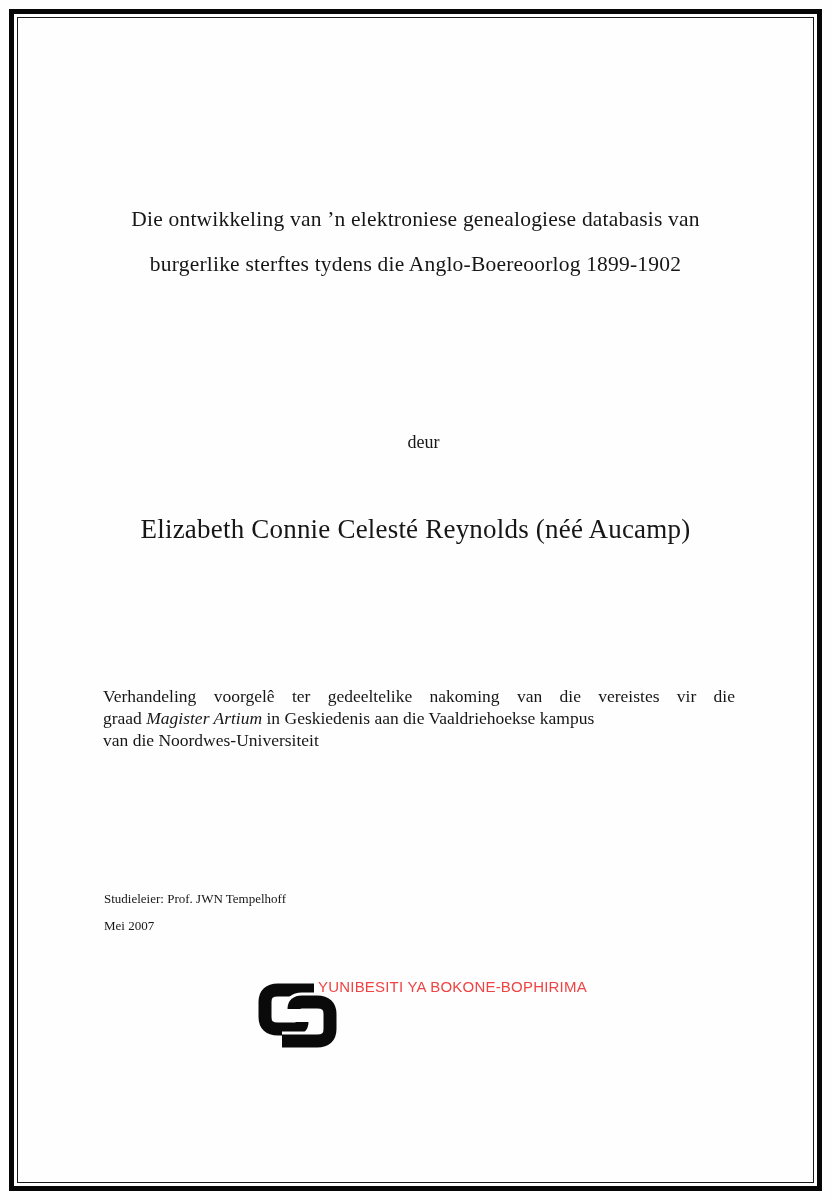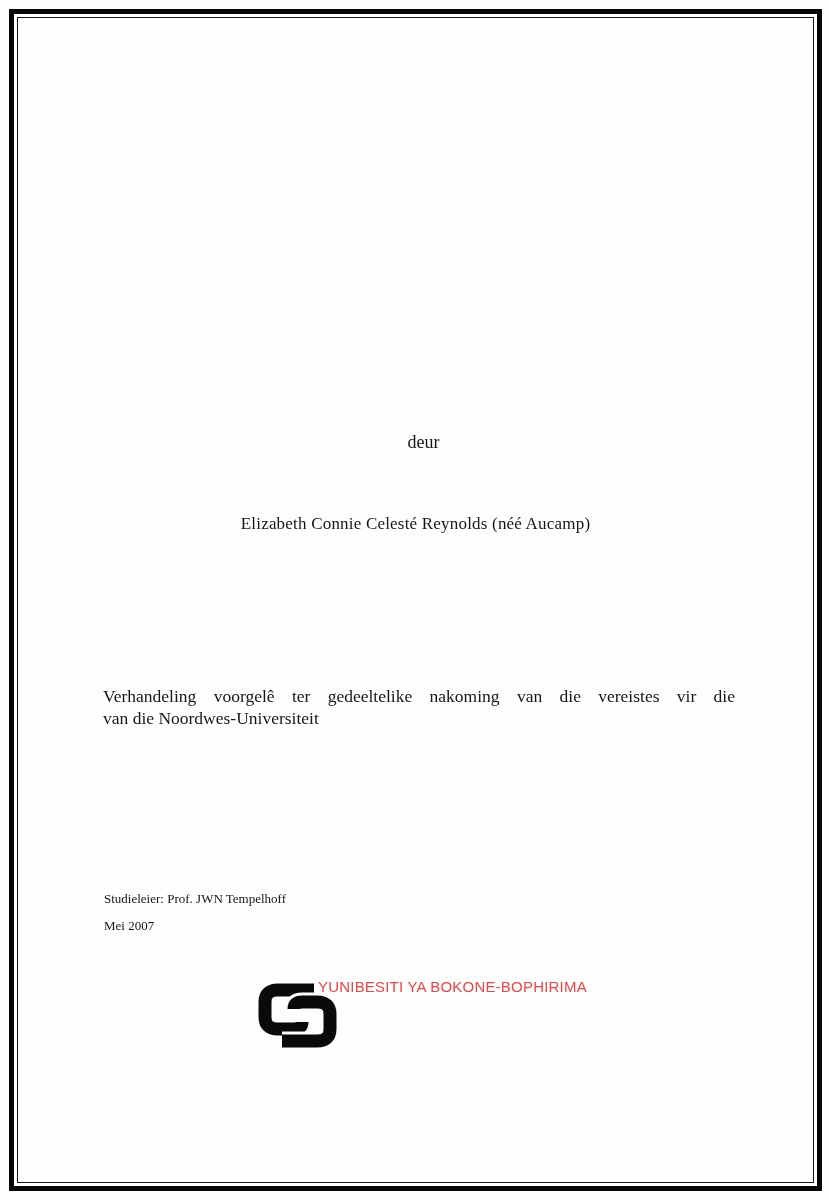--- a/index.html
+++ b/index.html
@@ -42,21 +42,21 @@
     right: 0;
     text-align: center;
     font-size: 18px;
   }
   .author {
     position: absolute;
     top: 514px;
     left: 0;
     right: 0;
     text-align: center;
-    font-size: 17px;
+    font-size: 27px;
     letter-spacing: 0.2px;
   }
   .statement {
     position: absolute;
     top: 661px;
     left: 103px;
     width: 632px;
     font-size: 17.5px;
     line-height: 22px;
     margin-top: 24px;
@@ -102,27 +102,32 @@
   }
 </style>
 </head>
 <body>
 
 <div class="page">
 
   <div class="frame-outer"></div>
   <div class="frame-inner"></div>
 
+  <div class="title-block">
+    <div>Die ontwikkeling van ’n elektroniese genealogiese databasis van</div>
+    <div>burgerlike sterftes tydens die Anglo-Boereoorlog 1899-1902</div>
+  </div>
 
   <div class="byline">deur</div>
 
   <div class="author">Elizabeth Connie Celesté Reynolds (néé Aucamp)</div>
 
   <div class="statement">
     <div class="justified">Verhandeling voorgelê ter gedeeltelike nakoming van die vereistes vir die</div>
+    <div><span>graad </span><span class="italic">Magister Artium</span><span> in Geskiedenis aan die Vaaldriehoekse kampus</span></div>
     <div>van die Noordwes-Universiteit</div>
   </div>
 
   <div class="supervisor-block">
     <div>Studieleier: Prof. JWN Tempelhoff</div>
     <div>Mei 2007</div>
   </div>
 
   <div class="logo-block">
     <svg class="logo-mark" viewBox="0 0 81 67" xmlns="http://www.w3.org/2000/svg" aria-hidden="true">

